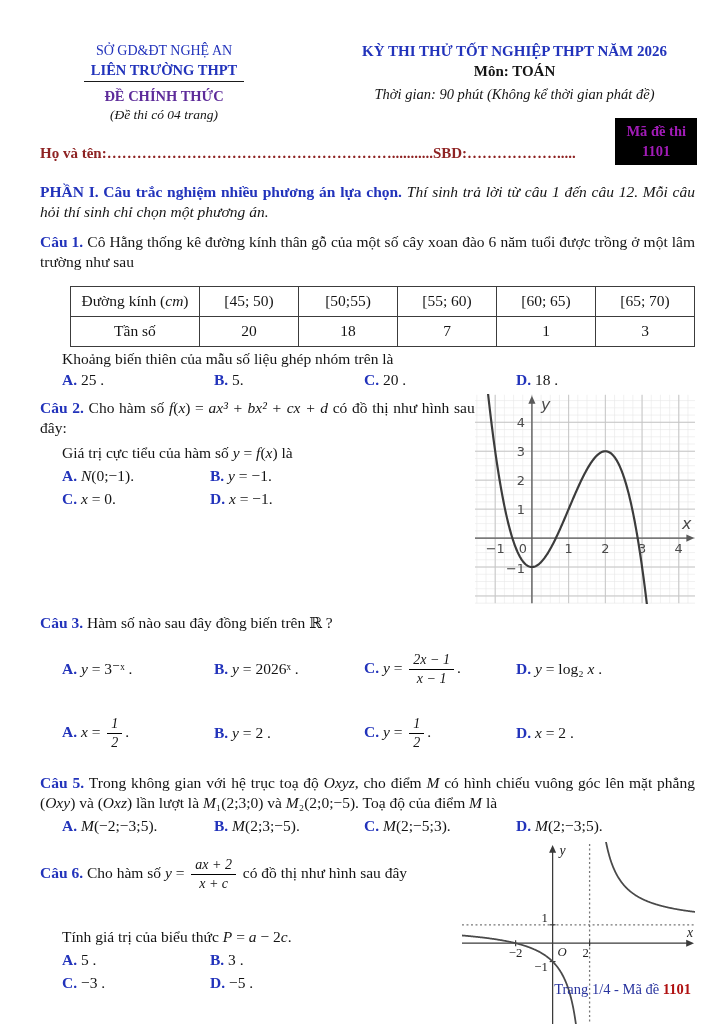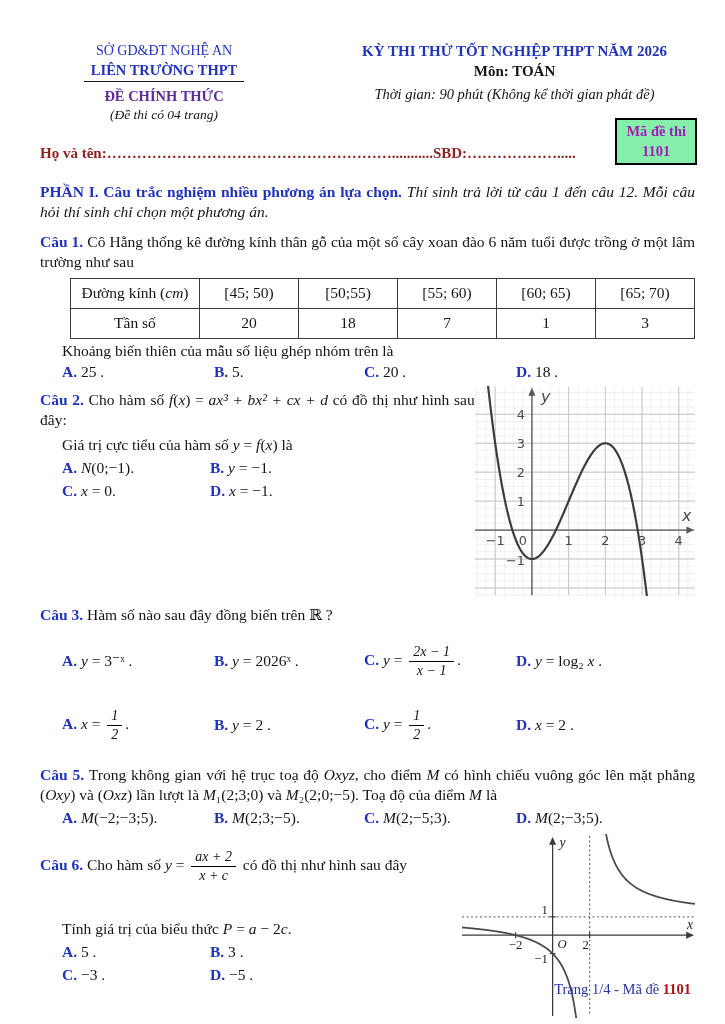--- a/index.html
+++ b/index.html
@@ -22,34 +22,34 @@
   .org1{color:var(--blue);font-size:14px;}
   .org2{color:var(--blue);font-weight:bold;font-size:14.5px;border-bottom:1.5px solid #1a1a1a;display:inline-block;padding:0 7px 2px 7px;}
   .official{color:var(--purple);font-weight:bold;font-size:14.5px;margin-top:5px;}
   .pagesnote{font-style:italic;font-size:13.5px;}
   .title{color:var(--blue);font-weight:bold;font-size:15px;}
   .subject{font-weight:bold;font-size:15px;}
   .duration{font-style:italic;font-size:14.5px;margin-top:4px;}
   .codebox{
     position:absolute;top:118px;right:28px;border:2px solid #000;
     padding:2px 9px;text-align:center;color:var(--magenta);font-weight:bold;
-    font-size:14.5px;line-height:1.35;background:#86efac;
+    font-size:14.5px;line-height:1.35;background:#000000;
   }
   .nameline{margin-top:22px;color:var(--maroon);font-weight:bold;font-size:15px;width:568px;white-space:nowrap;overflow:hidden;}
   
   .part1{margin-top:20px;text-align:justify;line-height:1.3;}
   .phead{color:var(--blue);font-weight:bold;}
   .pnote{font-style:italic;}
   
   .qpara{margin-top:9px;text-align:justify;line-height:1.3;}
   .qlabel{color:var(--blue);font-weight:bold;}
   .indent{padding-left:22px;}
   .mi{font-style:italic;}
   
-  .tbl{border-collapse:collapse;margin:6px 0 3px 30px;font-family:Liberation Serif, serif;}
+  .tbl{border-collapse:collapse;margin:14px 0 3px 30px;font-family:Liberation Serif, serif;}
   .tbl td{border:1.5px solid #3c3c3c;text-align:center;padding:2px 8px;height:25px;font-size:15.5px;}
   .tbl td.c0{width:168px;}
   .tbl td.ci{min-width:82px;}
   
   .optrow4{display:grid;grid-template-columns:152px 150px 152px 1fr;padding-left:22px;margin-top:3px;align-items:center;}
   .optrow2{display:grid;grid-template-columns:148px 1fr;padding-left:22px;margin-top:5px;row-gap:5px;width:400px;}
   .opt{white-space:nowrap;}
   .ltr{color:var(--blue);font-weight:bold;}
   
   .frac{display:inline-flex;flex-direction:column;align-items:center;vertical-align:middle;line-height:1.12;font-size:14px;margin:13px 3px;}

